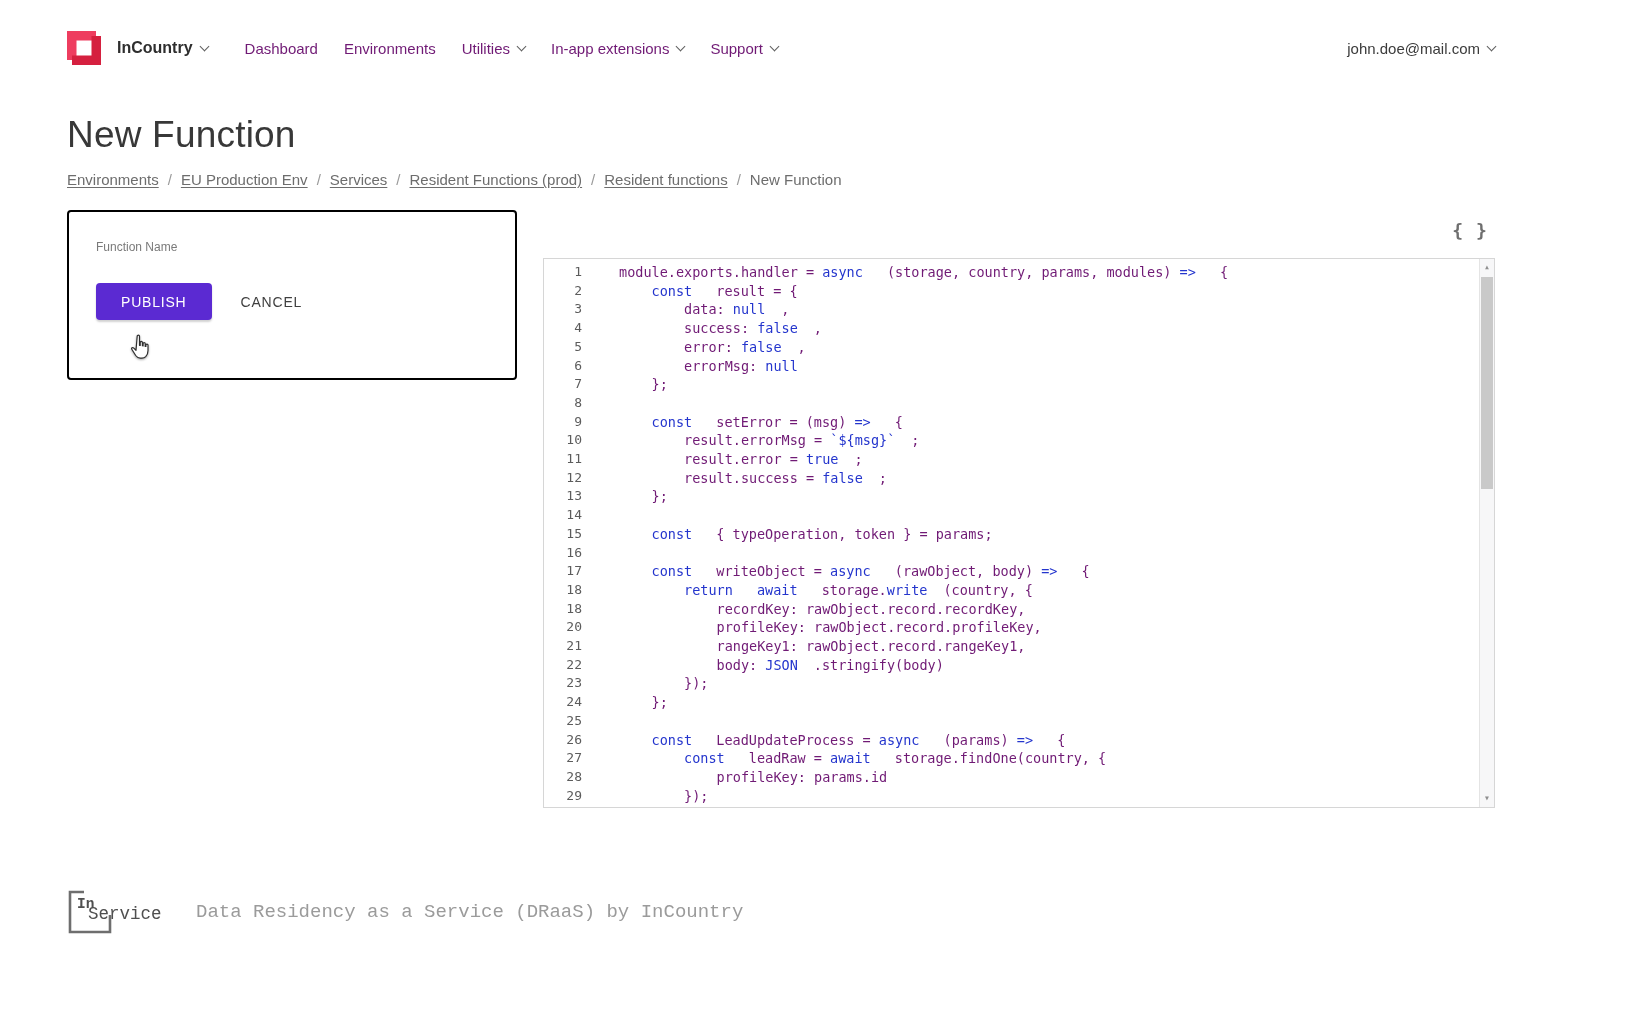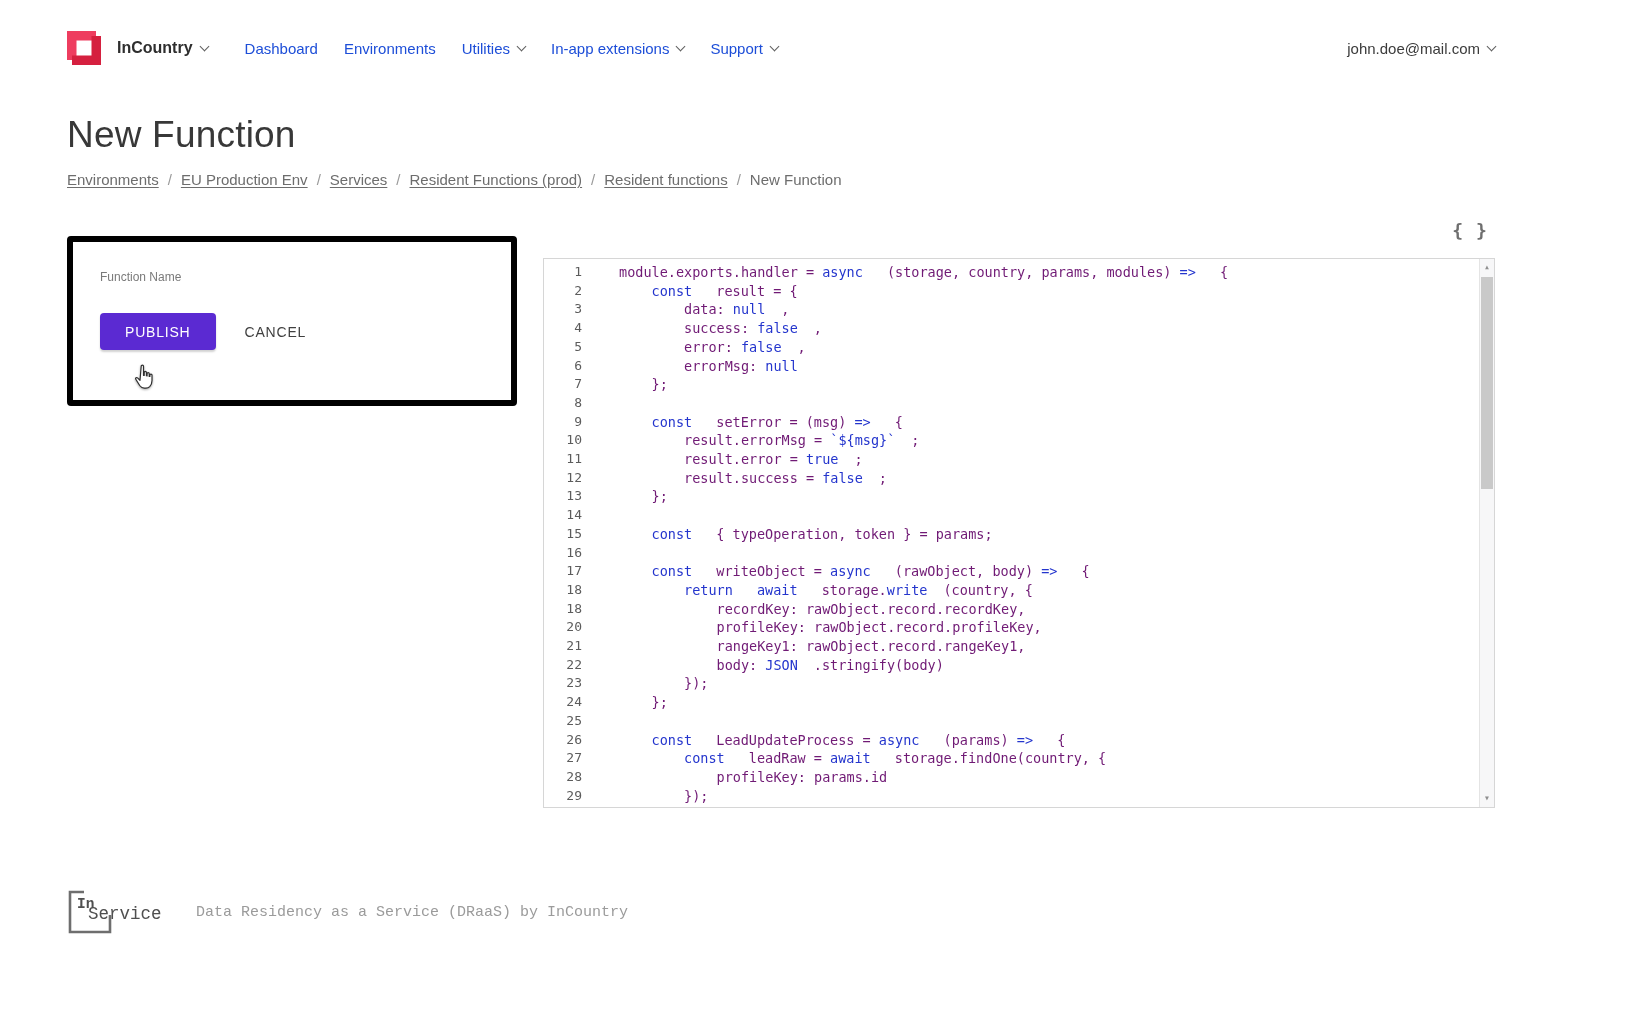--- a/index.html
+++ b/index.html
@@ -12,41 +12,41 @@
 
   
   .navbar {
     position:absolute; top:0; left:0; right:0; height:96px;
     display:flex; align-items:center; padding:0 140px 0 67px; background:#fff;
   }
   .logo { display:flex; align-items:center; }
   .brand { display:flex; align-items:center; margin-left:16px; color:#2e2e2e;
            font-size:16px; font-weight:700; }
   .nav { display:flex; gap:26px; margin-left:37px; }
-  .nav-link { color:#1d4ed8; font-size:15px; display:flex; align-items:center; }
+  .nav-link { color:#701a75; font-size:15px; display:flex; align-items:center; }
   .user { margin-left:auto; display:flex; align-items:center; color:#3b3b3b; font-size:15px; }
   .caret {
     display:inline-block; width:7px; height:7px;
     border-right:1.6px solid #5f5f5f; border-bottom:1.6px solid #5f5f5f;
     transform:rotate(45deg); margin-left:8px; margin-bottom:4px;
   }
 
   
   .title { position:absolute; left:67px; top:114px; font-size:37px; font-weight:500;
            color:#383838; letter-spacing:0.2px; }
   .breadcrumb { position:absolute; left:67px; top:171px; font-size:15px; color:#6d6d6d;
                 display:flex; align-items:center; flex-wrap:wrap; }
   .bc-item { color:#6d6d6d; text-decoration:underline; text-underline-offset:2px; }
   .bc-item.current { text-decoration:none; color:#6d6d6d; cursor:default; }
   .bc-sep { margin:0 9px; color:#9a9a9a; }
 
   
   .card {
     position:absolute; left:67px; top:210px; width:450px; height:170px;
-    background:#fff; border:6px solid #000000; border-radius:4px; padding:28px 27px;margin-top:26px;
+    background:#fff; border:2px solid #000000; border-radius:4px; padding:28px 27px;
   }
   .f-label { display:block; font-size:12px; color:#7a7a7a; }
   .f-input {
     display:block; width:396px; margin-top:8px; padding:4px 0 7px 0;
     border:none; border-bottom:1px solid #9a9a9a; outline:none;
     font-family:"Liberation Sans", sans-serif; font-size:15px; color:#2b2b2b; background:transparent;
   }
   .btn-row { margin-top:29px; display:flex; align-items:center; }
   .btn-publish {
     background:#5b2ad2; color:#fff; border:none; border-radius:4px;
@@ -89,21 +89,21 @@
 
   
   .footer {
     position:absolute; left:0; right:0; top:884px; height:56px;
     display:flex; align-items:center; padding:0 140px 0 67px;font-family:Liberation Mono, monospace;
   }
   .footer-logo { position:relative; width:112px; height:46px; flex:none; }
   .fl-in { position:absolute; left:10px; top:7px; font-size:14.5px; font-weight:700; color:#4f4f4f; }
   .fl-country { position:absolute; left:21px; top:15px; font-size:17.5px; font-weight:500;
                 color:#4f4f4f; white-space:nowrap; }
-  .tagline { margin-left:17px; font-size:15px; color:#9b9b9b; }
+  .tagline { margin-left:17px; font-size:19px; color:#9b9b9b; }
   .footer-links { margin-left:auto; display:flex; gap:36px; }
   .f-link { color:#8f8f8f; font-size:13px; }
 </style>
 </head>
 <body>
 
 <div class="navbar">
   <a class="logo">
     <svg width="34" height="34" viewBox="0 0 34 34">
       <path d="M0 0 H29 V9.5 H9.5 V29 H0 Z" fill="#ee3d5f"></path>

